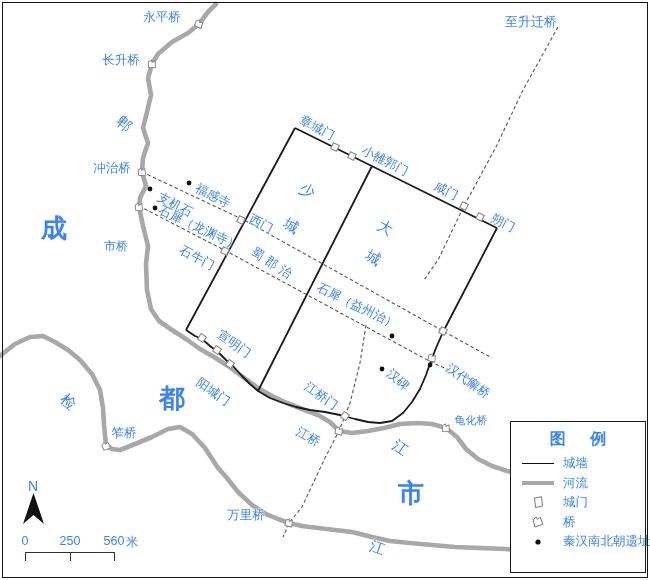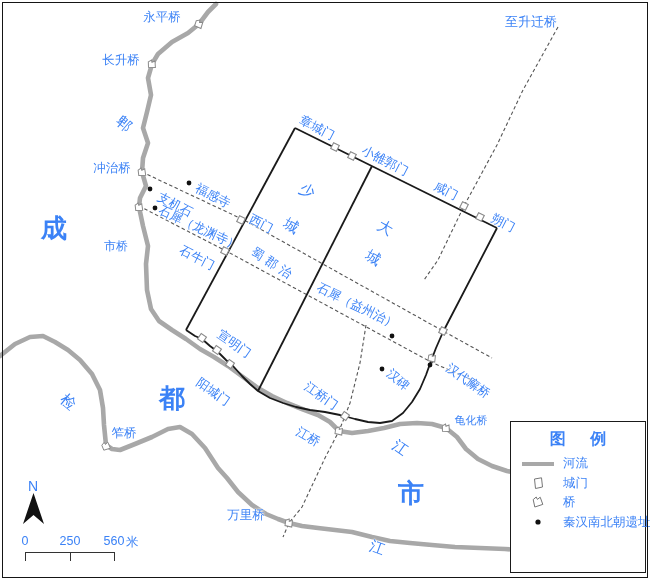--- a/index.html
+++ b/index.html
@@ -123,20 +123,26 @@
       <div class="lbl" style="left: 400px; top: 448px; font-size: 15px; transform: translate(-50%, -50%) rotate(35deg);">江</div>
       <div class="lbl lbl-bold" style="left: 411px; top: 493px; font-size: 26px; transform: translate(-50%, -50%) rotate(0deg);">市</div>
       <div class="lbl" style="left: 377px; top: 548px; font-size: 15px; transform: translate(-50%, -50%) rotate(20deg);">江</div>
     </div>
 
   <div class="legend">
     <div class="legend-title">图 例</div>
 
     <div class="legend-row">
       <span class="legend-sym">
+          <span class="sym-line sym-wall"></span>
+        </span>
+      <span class="legend-label">城墙</span>
+    </div>
+    <div class="legend-row">
+      <span class="legend-sym">
           <span class="sym-line sym-river"></span>
         </span>
       <span class="legend-label">河流</span>
     </div>
     <div class="legend-row">
       <span class="legend-sym">
         <svg width="14" height="13" viewBox="0 0 14 13">
             <polygon points="3.5,2 10.5,0.8 11.5,10 4.5,11.5" fill="#fff" stroke="#777" stroke-width="1"></polygon>
           </svg>
       </span>

